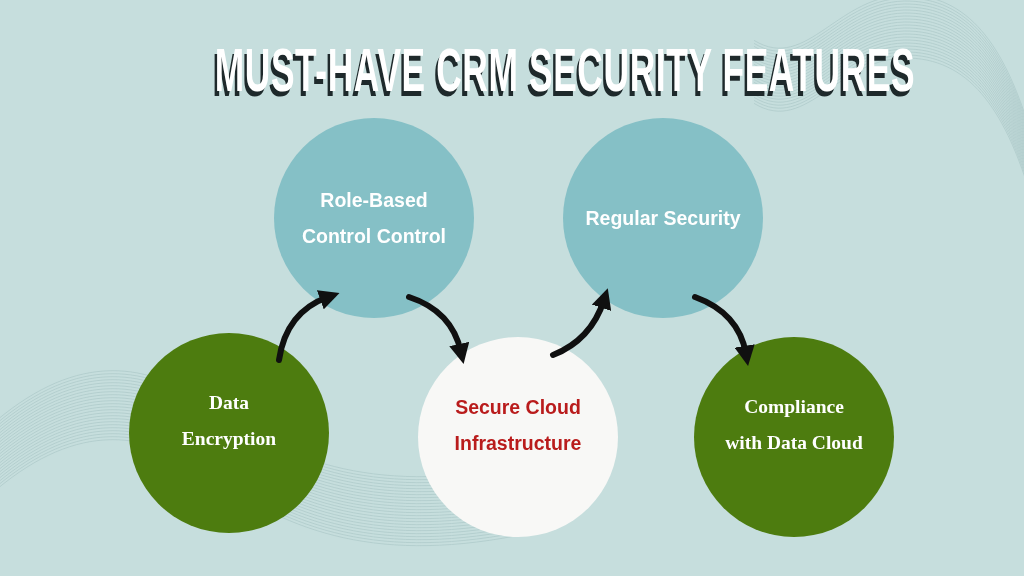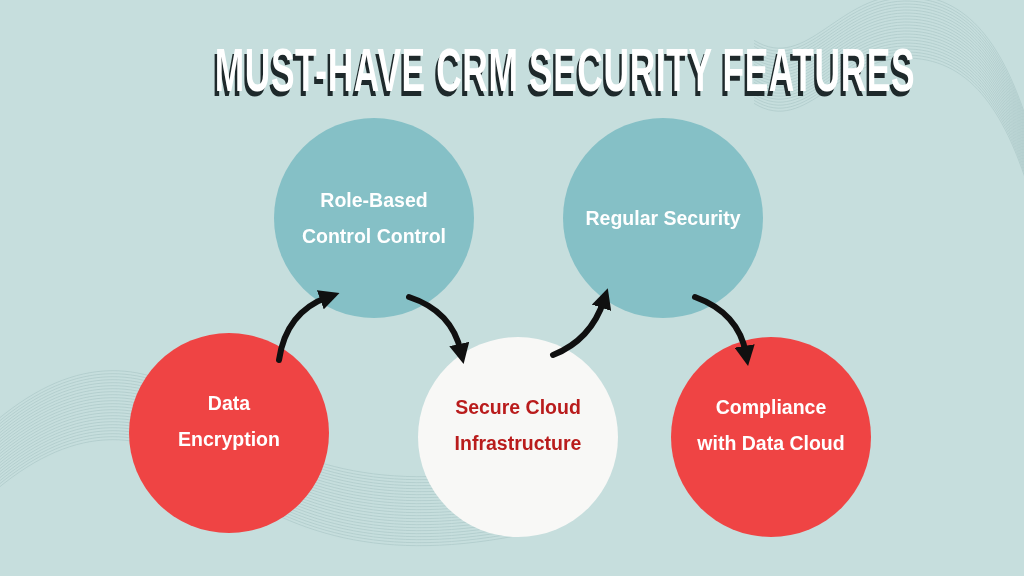--- a/index.html
+++ b/index.html
@@ -50,29 +50,29 @@
     flex-direction: column;
     align-items: center;
     justify-content: center;
     text-align: right;
     font-weight: bold;
     font-size: 19.5px;
     line-height: 1.85;
     z-index: 2;
   }
   .node--medium { background: #85c0c6; color: #ffffff; }
-  .node--dark   { background: #ef4444; color: #ffffff; }
+  .node--dark   { background: #4d7c0f; color: #ffffff; font-family: Liberation Serif, serif; }
   .node--light  { background: #f8f8f6; color: #b91c1c; }
   .node--low    { padding-bottom: 24px; box-sizing: border-box; }
 
   .node-role       { left: 274px; top: 118px; }
   .node-updates    { left: 563px; top: 118px; }
   .node-encryption { left: 129px; top: 333px; }
   .node-cloud      { left: 418px; top: 337px; }
-  .node-compliance { left: 671px; top: 337px; }
+  .node-compliance { left: 694px; top: 337px; }
 
   
   .arrows {
     position: absolute;
     left: 0; top: 0;
     width: 1024px; height: 576px;
     z-index: 3;
     pointer-events: none;
   }
   .arrows path.flow {

